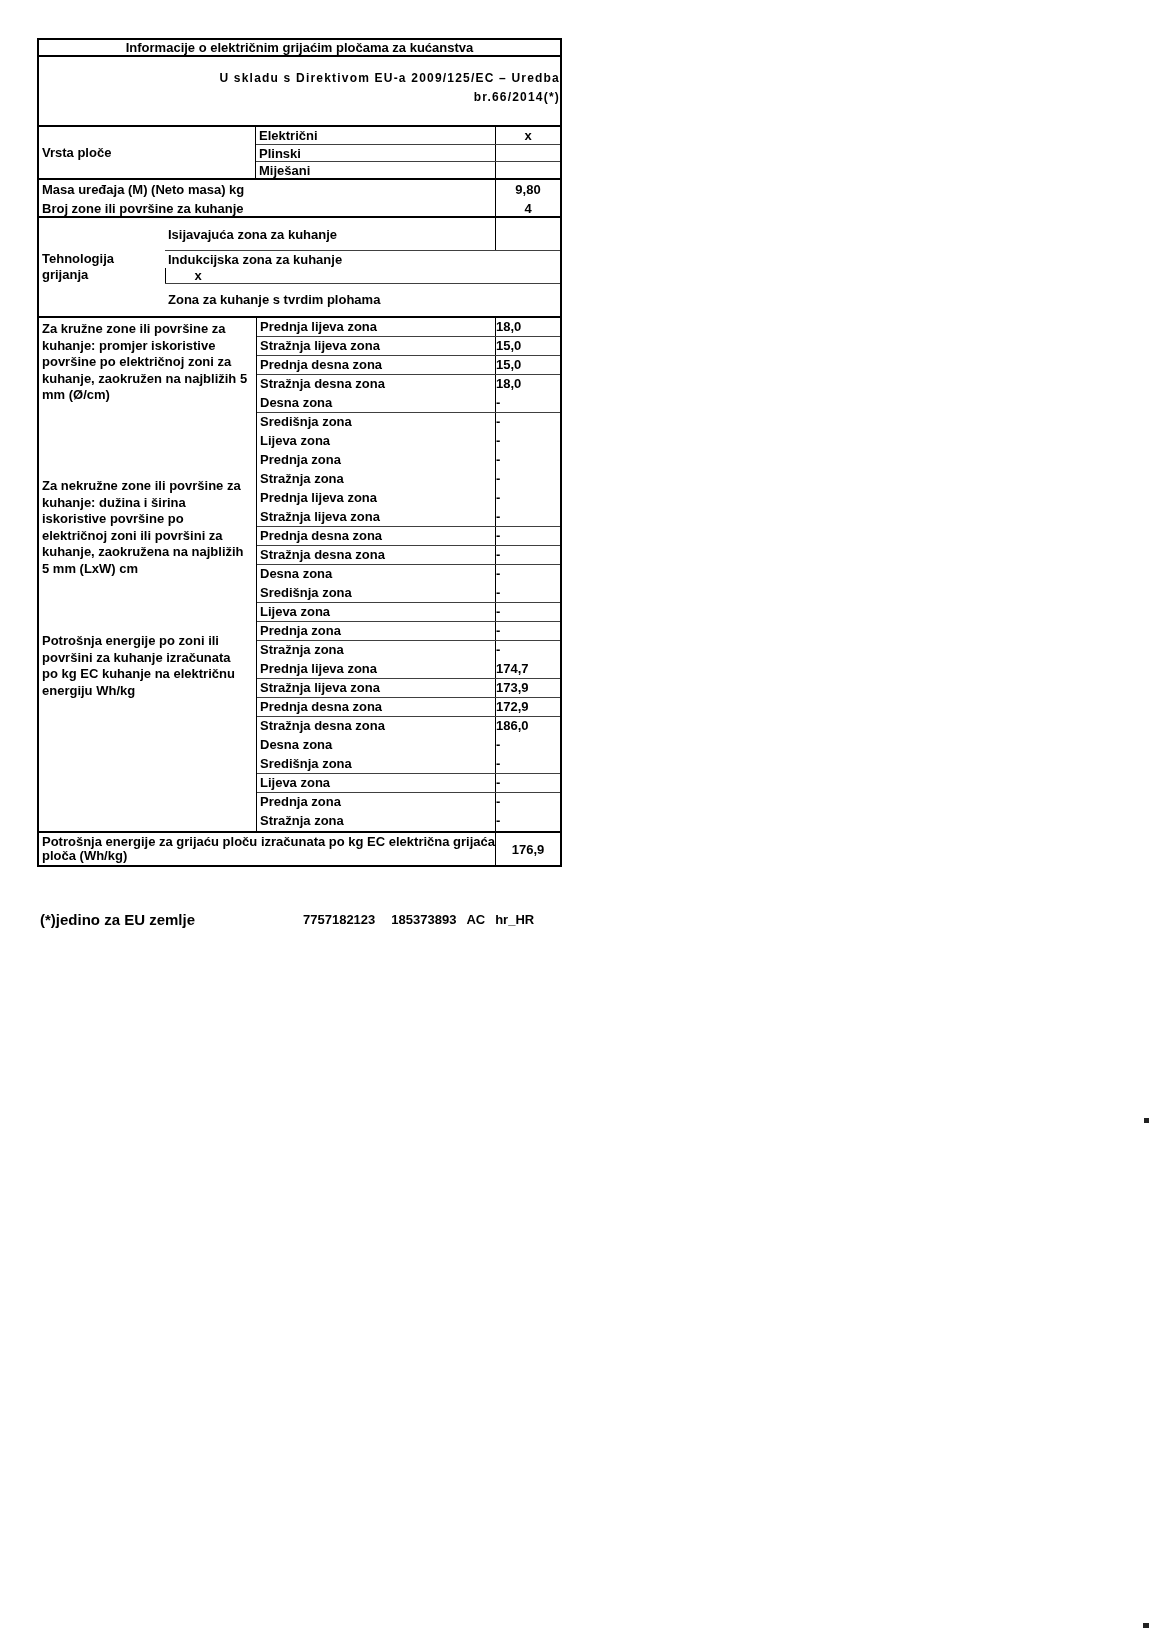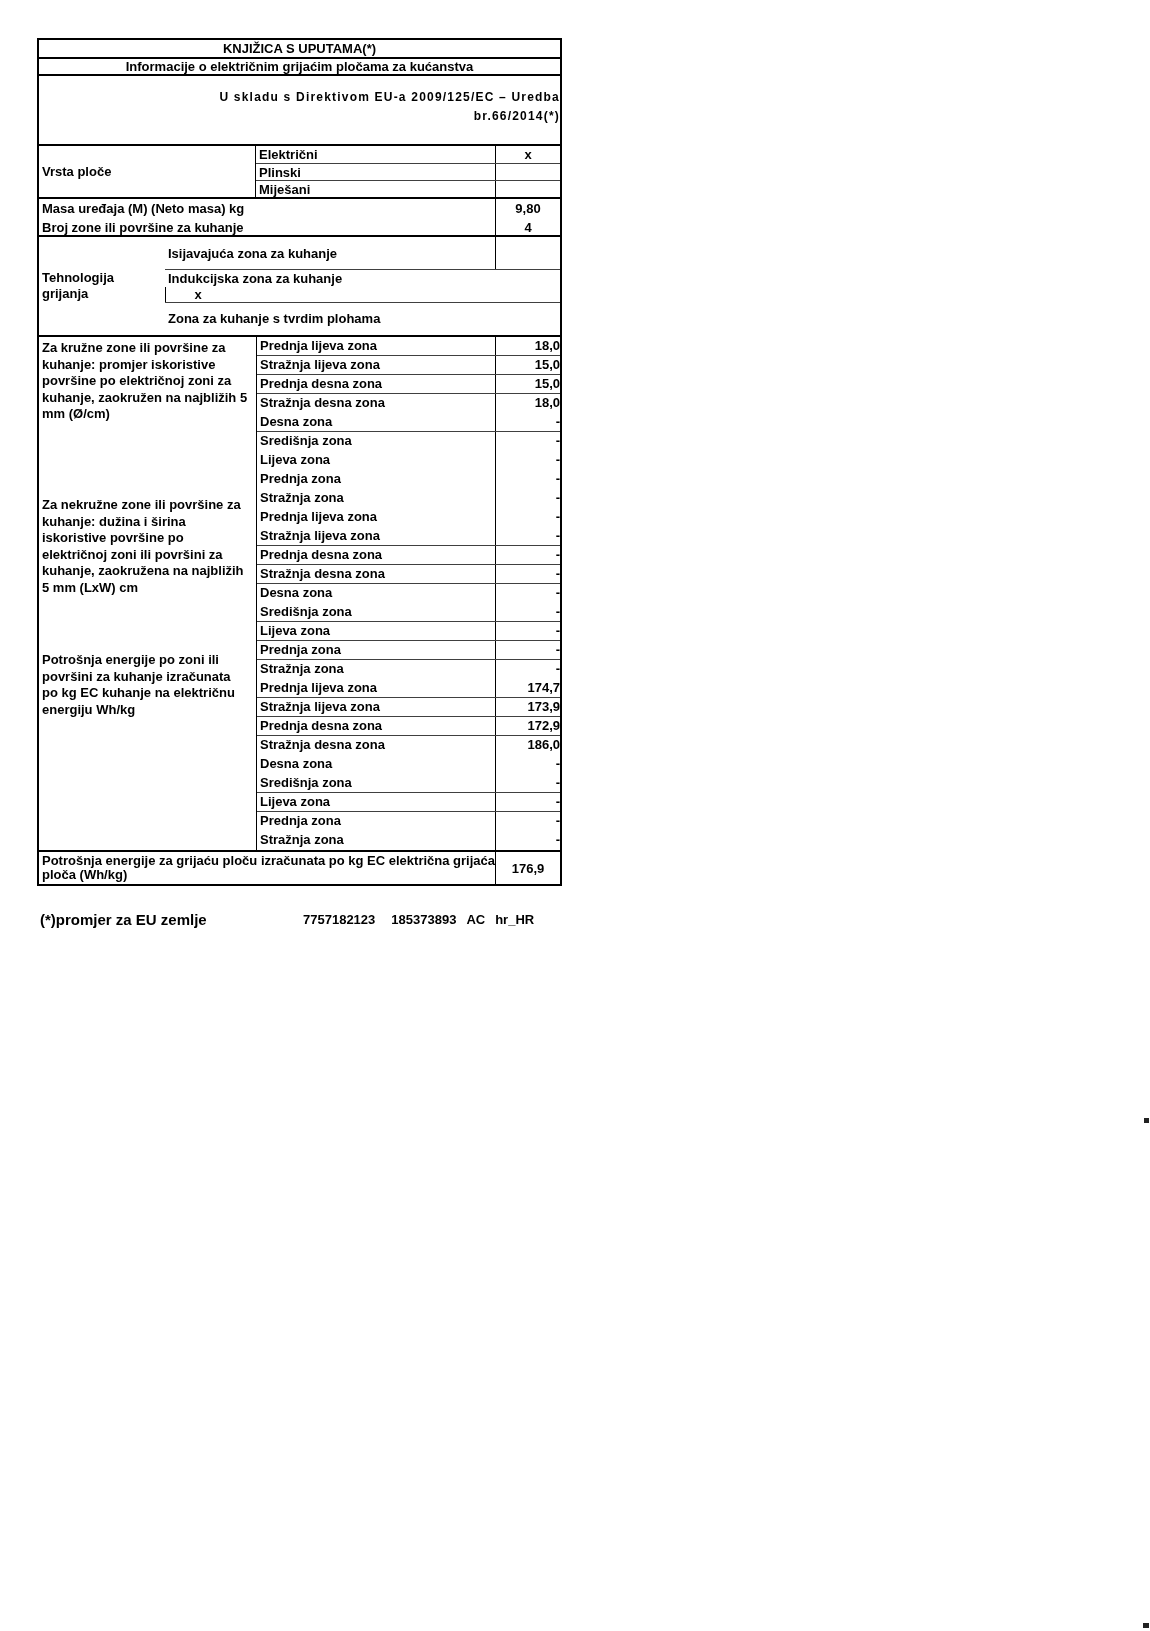--- a/index.html
+++ b/index.html
@@ -50,41 +50,40 @@
   .trow .tl{flex:1;padding-left:3px;display:flex;align-items:center;}
   .trow .tv{width:65px;border-left:1px solid #000;box-sizing:border-box;display:flex;align-items:center;justify-content:center;}
 
   .zones-block{display:flex;height:513px;}
   .zone-labels{width:218px;border-right:1px solid #000;box-sizing:border-box;position:relative;}
   .zone-label{position:absolute;left:3px;width:208px;line-height:16.5px;font-size:13px;}
   .zl1{top:3px;} .zl2{top:160px;} .zl3{top:315px;}
   .zone-rows{flex:1;display:flex;flex-direction:column;}
   .zrow{display:flex;height:19px;box-sizing:border-box;}
   .zrow .zl{flex:1;padding-left:3px;line-height:18px;overflow:hidden;white-space:nowrap;}
-  .zrow .zv{width:65px;border-left:1px solid #000;box-sizing:border-box;text-align:right;line-height:18px;}
+  .zrow .zv{width:65px;border-left:1px solid #000;box-sizing:border-box;text-align:left;line-height:18px;}
 
   .final-block{height:32px;display:flex;}
   .final-block .fl{flex:1;padding-left:3px;padding-top:2px;line-height:14px;}
   .final-block .fv{width:65px;border-left:1px solid #000;box-sizing:border-box;display:flex;align-items:center;justify-content:center;}
 
   .footer-note{position:absolute;left:40px;top:911px;font-size:15px;}
   .footer-codes{position:absolute;left:303px;top:912px;font-size:13px;display:flex;}
   .footer-codes span{display:inline-block;text-align:center;}
   .gap16{margin-left:16px;} .gap10{margin-left:10px;}
 
   .speck{position:absolute;background:#222;}
   .speck1{left:1144px;top:1118px;width:5px;height:5px;}
   .speck2{left:1143px;top:1623px;width:6px;height:5px;}
 </style>
 </head>
 <body>
 
 <div class="sheet">
 
-  <div class="hrow1 center bb2">KNJIŽICA S UPUTAMA(*)</div>
   <div class="hrow2 center bb2">Informacije o električnim grijaćim pločama za kućanstva</div>
 
   <div class="title-block bb2">
     <div class="title-line">U skladu s Direktivom EU-a 2009/125/EC – Uredba</div>
     <div class="title-line">br.66/2014(*)</div>
   </div>
 
 
   <div class="vrsta-block flexrow bb2">
     <div class="lcell">Vrsta ploče</div>
@@ -256,21 +255,21 @@
     </div>
   </div>
 
   <div class="final-block">
     <div class="fl">Potrošnja energije za grijaću ploču izračunata po kg EC električna grijaća ploča (Wh/kg)</div>
     <div class="fv">176,9</div>
   </div>
 
 </div>
 
-<div class="footer-note">(*)promjer za EU zemlje</div>
+<div class="footer-note">(*)jedino za EU zemlje</div>
 
 <div class="footer-codes">
   <span>7757182123</span>
   <span class="gap16">185373893</span>
   <span class="gap10">AC</span>
   <span class="gap10">hr_HR</span>
 </div>
 
 <div class="speck speck1"></div>
 <div class="speck speck2"></div>

